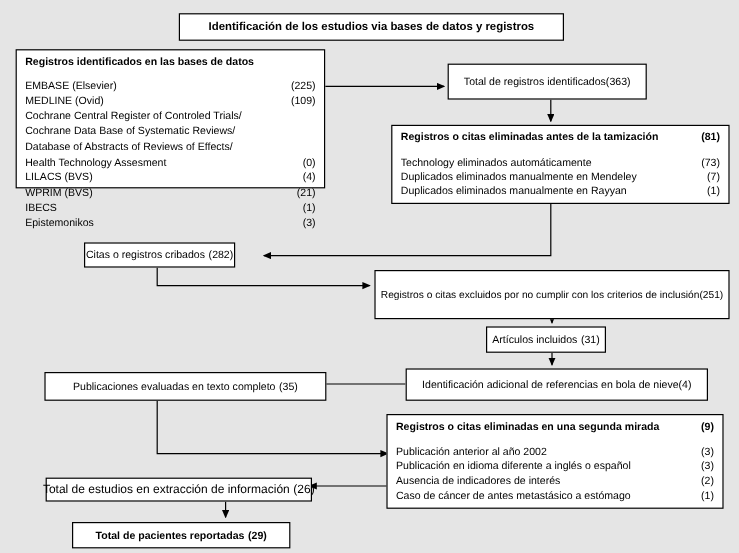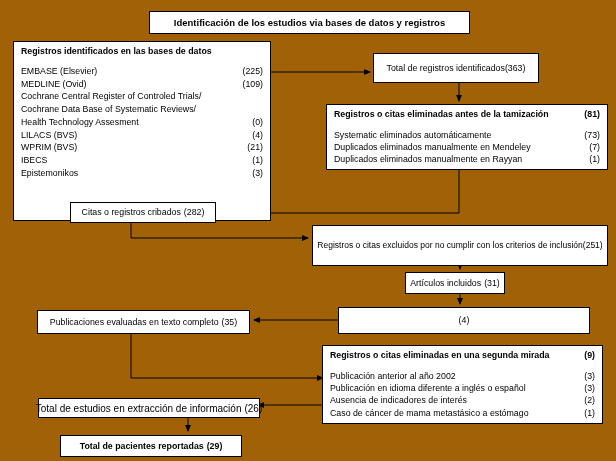--- a/index.html
+++ b/index.html
@@ -1,37 +1,37 @@
 <!DOCTYPE html>
 <html><head>
 <meta charset="utf-8">
 <style>
   html,body{margin:0;padding:0;background:#fff;}
-  #canvas{position:relative;width:616px;height:461px;background:#a16207;
+  #canvas{position:relative;width:616px;height:461px;background:#e5e5e5;
           font-family:"Liberation Sans",sans-serif;color:#000;overflow:hidden;}
   #wires{position:absolute;left:0;top:0;width:616px;height:461px;}
   .box{position:absolute;border:1px solid #000;background:#fff;box-sizing:border-box;
        font-size:8.8px;line-height:11px;white-space:nowrap;}
   .center{display:flex;flex-direction:row;align-items:center;justify-content:center;text-align:center;}
   .oneline{flex-direction:row;}
   .cnt2{margin-left:3px;}
   .list-box{padding:4px 7px 0 7px;}
   .hdr-row{display:flex;justify-content:space-between;font-weight:bold;margin-bottom:9px;}
   .row{display:flex;justify-content:space-between;line-height:12.2px;}
   #title-box{left:149px;top:11px;width:321px;height:23px;font-size:9.5px;font-weight:bold;}
-  #db-box{left:13px;top:41px;width:258px;height:180px;}
+  #db-box{left:13px;top:41px;width:258px;height:116px;}
   #db-box .hdr-row{margin-bottom:8px;}
   #db-box .row{line-height:12.7px;}
   #total-box{left:373px;top:53px;width:166px;height:30px;line-height:12.5px;}
   #dedup-box{left:326px;top:104px;width:282px;height:66px;}
-  #screened-box{left:70px;top:202px;width:146px;height:21px;}
+  #screened-box{left:70px;top:202px;width:126px;height:21px;}
   #excluded-box{left:312px;top:225px;width:296px;height:41px;font-size:8.5px;line-height:13px;}
   #articles-box{left:405px;top:272px;width:100px;height:22px;}
   #snowball-box{left:338px;top:307px;width:252px;height:27px;line-height:11.5px;}
-  #fulltext-box{left:37px;top:310px;width:213px;height:24px;}
+  #fulltext-box{left:37px;top:310px;width:235px;height:24px;}
   #second-box{left:322px;top:345px;width:281px;height:79px;}
   #extract-box{left:38px;top:398px;width:222px;height:20px;font-size:10px;}
   #patients-box{left:60px;top:435px;width:182px;height:22px;font-weight:bold;}
 </style>
 </head>
 <body>
 
 <div id="canvas">
 
   <svg id="wires" viewBox="0 0 616 461" xmlns="http://www.w3.org/2000/svg">
@@ -74,20 +74,24 @@
         </div>
         <div class="row">
           <span>Cochrane Central Register of Controled Trials/</span>
           <span></span>
         </div>
         <div class="row">
           <span>Cochrane Data Base of Systematic Reviews/</span>
           <span></span>
         </div>
         <div class="row">
+          <span>Database of Abstracts of Reviews of Effects/</span>
+          <span></span>
+        </div>
+        <div class="row">
           <span>Health Technology Assesment</span>
           <span>(0)</span>
         </div>
         <div class="row">
           <span>LILACS (BVS)</span>
           <span>(4)</span>
         </div>
         <div class="row">
           <span>WPRIM (BVS)</span>
           <span>(21)</span>
@@ -108,21 +112,21 @@
     <span>(363)</span>
   </div>
 
   <div id="dedup-box" class="box list-box">
     <div class="hdr-row">
       <span>Registros o citas eliminadas antes de la tamización</span>
       <span>(81)</span>
     </div>
     <div>
         <div class="row">
-          <span>Systematic eliminados automáticamente</span>
+          <span>Technology eliminados automáticamente</span>
           <span>(73)</span>
         </div>
         <div class="row">
           <span>Duplicados eliminados manualmente en Mendeley</span>
           <span>(7)</span>
         </div>
         <div class="row">
           <span>Duplicados eliminados manualmente en Rayyan</span>
           <span>(1)</span>
         </div>
@@ -138,20 +142,21 @@
     <span>Registros o citas excluidos por no cumplir con los criterios de inclusión</span>
     <span>(251)</span>
   </div>
 
   <div id="articles-box" class="box center oneline">
     <span>Artículos incluidos</span>
     <span class="cnt2">(31)</span>
   </div>
 
   <div id="snowball-box" class="box center">
+    <span>Identificación adicional de referencias en bola de nieve</span>
     <span>(4)</span>
   </div>
 
   <div id="fulltext-box" class="box center oneline">
     <span>Publicaciones evaluadas en texto completo</span>
     <span class="cnt2">(35)</span>
   </div>
 
   <div id="second-box" class="box list-box">
     <div class="hdr-row">
@@ -165,21 +170,21 @@
         </div>
         <div class="row">
           <span>Publicación en idioma diferente a inglés o español</span>
           <span>(3)</span>
         </div>
         <div class="row">
           <span>Ausencia de indicadores de interés</span>
           <span>(2)</span>
         </div>
         <div class="row">
-          <span>Caso de cáncer de mama metastásico a estómago</span>
+          <span>Caso de cáncer de antes metastásico a estómago</span>
           <span>(1)</span>
         </div>
       </div>
   </div>
 
   <div id="extract-box" class="box center oneline">
     <span>Total de estudios en extracción de información</span>
     <span class="cnt2">(26)</span>
   </div>
 

